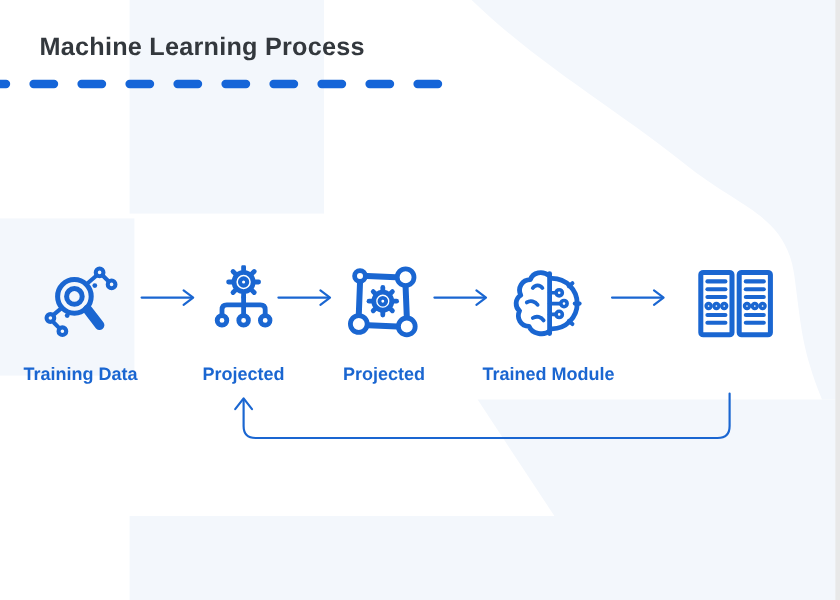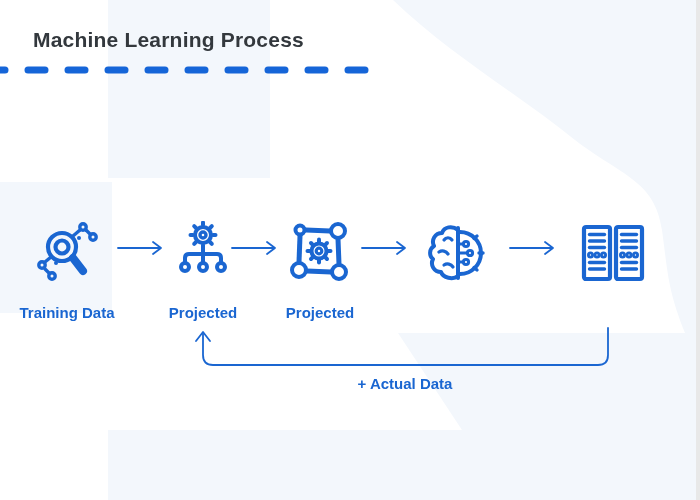--- a/index.html
+++ b/index.html
@@ -158,20 +158,21 @@
           <line x1="49" y1="17.5" x2="52" y2="15" stroke-width="3.4"></line>
           <line x1="49" y1="46.5" x2="52" y2="49" stroke-width="3.4"></line>
           <circle cx="41" cy="23" r="2.6" stroke-width="3"></circle>
           <circle cx="45" cy="32" r="2.6" stroke-width="3"></circle>
           <circle cx="41" cy="41" r="2.6" stroke-width="3"></circle>
           <line x1="33" y1="23" x2="37.5" y2="23" stroke-width="3"></line>
           <line x1="33" y1="32" x2="41.5" y2="32" stroke-width="3"></line>
           <line x1="33" y1="41" x2="37.5" y2="41" stroke-width="3"></line>
         </g>
       </svg>
+      <div class="label">Trained Module</div>
     </div>
 
     <svg class="arrow" style="left:508px;" viewBox="0 0 50 16">
       <g fill="none" stroke="var(--accent)" stroke-width="1.8" stroke-linecap="round" stroke-linejoin="round">
         <line x1="2" y1="8" x2="44" y2="8"></line>
           <path d="M37,2 L45,8 L37,14"></path>
       </g>
     </svg>
 
     <div class="step" style="left:538px;top:186px;">
@@ -202,16 +203,15 @@
         </g>
       </svg>
     </div>
 
     <svg class="loop" width="440" height="55" viewBox="0 0 440 55">
       <g fill="none" stroke="var(--accent)" stroke-width="1.8" stroke-linecap="round" stroke-linejoin="round">
         <path d="M418,3 L418,30 Q418,40 408,40 L23,40 Q13,40 13,30 L13,9"></path>
         <path d="M6,16 L13,7 L20,16"></path>
       </g>
     </svg>
-    <div class="loop-label">+ Actual Data</div>
 
   </div>
 </div>
 
 </body></html>

